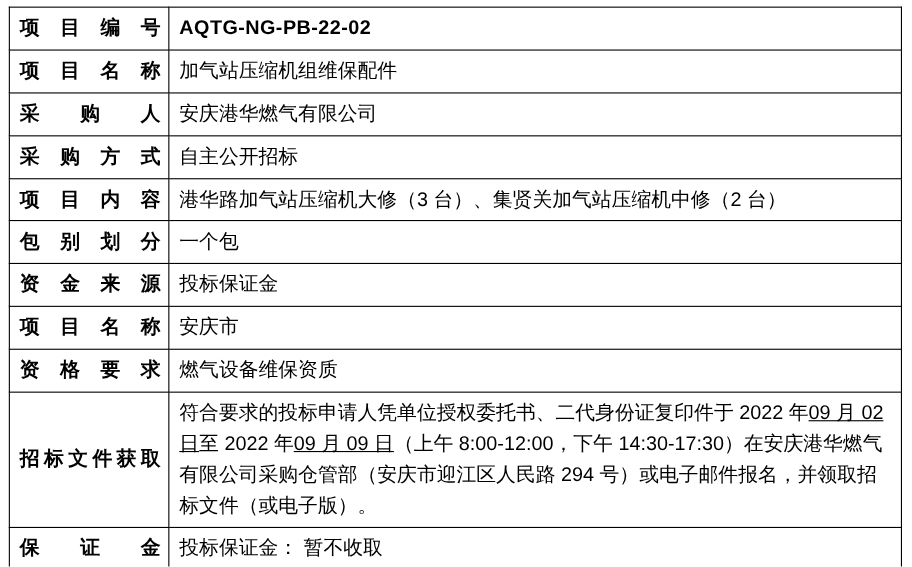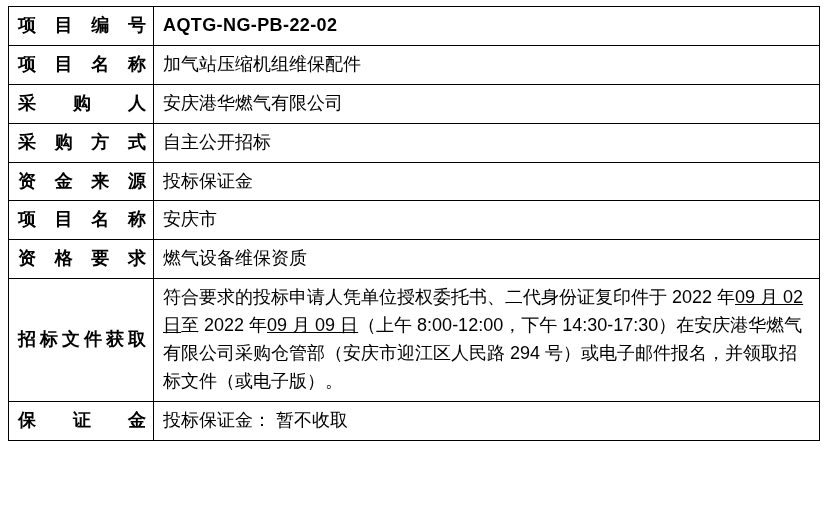--- a/index.html
+++ b/index.html
@@ -77,21 +77,29 @@
       <tr class="row">
         <td class="label">采购人</td>
         <td class="value">安庆港华燃气有限公司</td>
       </tr>
 
       <tr class="row">
         <td class="label">采购方式</td>
         <td class="value">自主公开招标</td>
       </tr>
 
+      <tr class="row">
+        <td class="label">项目内容</td>
+        <td class="value">港华路加气站压缩机大修（3 台）、集贤关加气站压缩机中修（2 台）</td>
+      </tr>
 
+      <tr class="row">
+        <td class="label">包别划分</td>
+        <td class="value">一个包</td>
+      </tr>
 
       <tr class="row">
         <td class="label">资金来源</td>
         <td class="value">投标保证金</td>
       </tr>
 
 
       <tr class="row">
         <td class="label">项目名称</td>
         <td class="value">安庆市</td>

